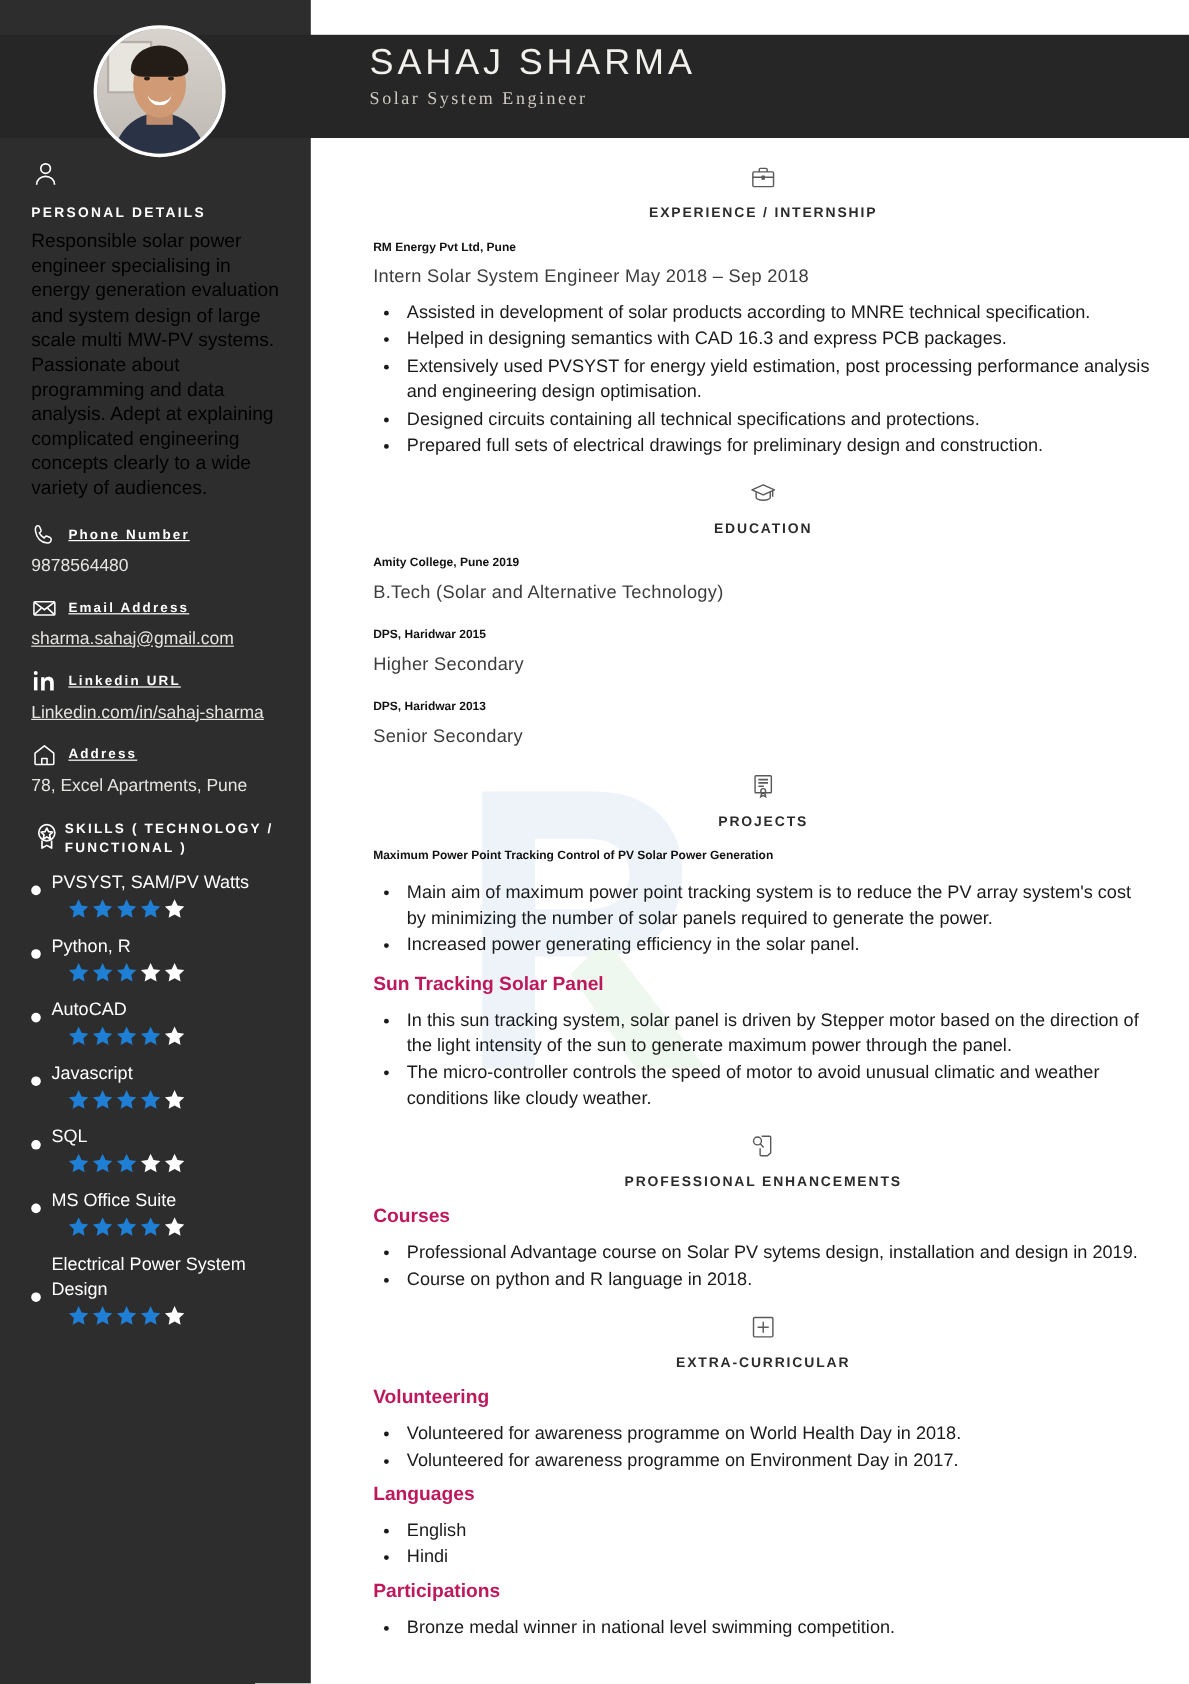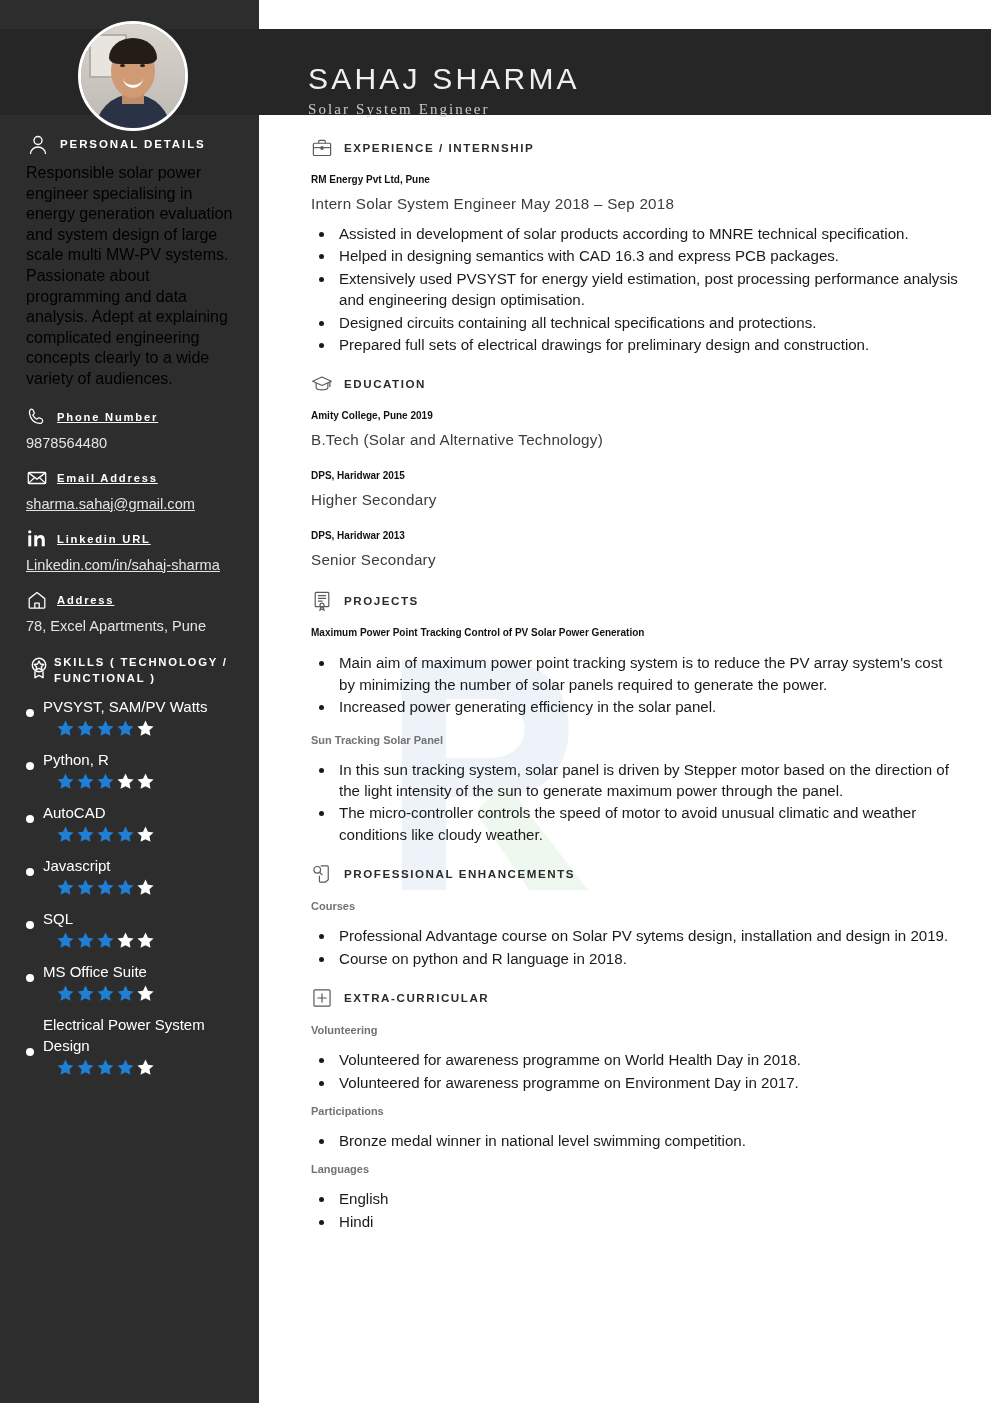--- a/index.html
+++ b/index.html
@@ -15,21 +15,21 @@
   .sidebar{
     position:absolute;left:0;top:0;width:259px;height:1403px;
     background:#2d2d2d;z-index:1;
   }
   
   .header-band{
     position:absolute;left:0;top:29px;width:991px;height:86px;
     background:#262626;z-index:2;
   }
   .header-text{
-    position:absolute;left:308px;top:33px;z-index:4;margin-top:26px;
+    position:absolute;left:308px;top:33px;z-index:4;
   }
   .name{
     font-size:30px;letter-spacing:3.2px;color:#f2f0ec;
     font-weight:400;line-height:40px;white-space:nowrap;
   }
   .role{
     font-family:"Liberation Serif", serif;
     font-size:15px;letter-spacing:2.1px;color:#cfcac2;
     margin-top:2px;white-space:nowrap;
   }
@@ -48,21 +48,21 @@
   .avatar .face{position:absolute;left:30px;top:20px;width:44px;height:54px;border-radius:22px/27px;background:#cf9a74;}
   .avatar .hair{position:absolute;left:28px;top:14px;width:48px;height:26px;border-radius:24px 24px 10px 10px / 20px 20px 6px 6px;background:#241c16;}
   .avatar .eyeL,.avatar .eyeR{position:absolute;top:40px;width:5px;height:3px;border-radius:50%;background:#241c16;}
   .avatar .eyeL{left:39px;} .avatar .eyeR{left:59px;}
   .avatar .smile{position:absolute;left:42px;top:52px;width:20px;height:9px;border-bottom:3px solid #ffffff;border-radius:0 0 12px 12px;}
 
   
   .side-inner{position:absolute;left:0;top:115px;width:259px;z-index:6;}
   .side-pad{padding:18px 26px 0 26px;}
 
-  .sec-head{display:flex;align-items:flex-start;gap:10px;margin-bottom:6px;}
+  .sec-head{display:flex;align-items:flex-start;gap:10px;margin-bottom:6px;flex-direction:column;}
   .sec-head .ic{flex:0 0 auto;width:24px;height:24px;display:block;}
   .sec-title{
     color:#ffffff;font-size:11.5px;letter-spacing:1.9px;font-weight:700;
     line-height:15px;padding-top:4px;
   }
 
   .summary{
     color:#000000;font-size:16px;line-height:20.6px;margin:2px 0 16px 0;
   }
 
@@ -90,29 +90,29 @@
   .main{
     position:absolute;left:259px;top:115px;width:732px;z-index:3;
     padding:22px 30px 0 52px;box-sizing:border-box;
   }
   .watermark{
     position:absolute;left:375px;top:640px;width:250px;height:270px;
     z-index:2;opacity:.085;pointer-events:none;
   }
 
   .m-sec{margin-bottom:18px;}
-  .m-head{display:flex;align-items:center;gap:11px;margin-bottom:9px;}
+  .m-head{display:flex;align-items:center;gap:11px;margin-bottom:9px;flex-direction:column;}
   .m-head .ic{flex:0 0 auto;width:22px;height:22px;display:block;}
   .m-title{
     color:#2b2b2b;font-size:11.6px;letter-spacing:1.55px;font-weight:700;line-height:16px;
   }
   .entry{margin-bottom:2px;}
   .e-title{color:#111111;font-size:10px;font-weight:700;line-height:24px;}
   .e-sub{color:#3c3c3c;font-size:15.2px;line-height:24px;letter-spacing:.25px;margin-bottom:2px;}
-  .sub-head{color:#737373;font-size:11px;font-weight:700;line-height:24px;margin-top:10px;}
+  .sub-head{color:#be185d;font-size:16px;font-weight:700;line-height:24px;margin-top:10px;}
 
   ul.bl{margin:7px 0 2px 0;padding:0 0 0 24px;}
   ul.bl li{
     color:#1a1a1a;font-size:15.1px;line-height:21.4px;margin-bottom:1px;
     padding-left:4px;
   }
   ul.bl li::marker{font-size:15px;}
 </style>
 </head>
 <body>
@@ -511,29 +511,29 @@
       </div>
       <div id="ec-list">
           <div>
             <div class="sub-head" style="margin-top: 6px;">Volunteering</div>
             <ul class="bl">
               <li>Volunteered for awareness programme on World Health Day in 2018.</li>
               <li>Volunteered for awareness programme on Environment Day in 2017.</li>
             </ul>
           </div>
           <div>
-            <div class="sub-head" style="margin-top: 6px;">Participations</div>
-            <ul class="bl">
-              <li>Bronze medal winner in national level swimming competition.</li>
-            </ul>
-          </div>
-          <div>
             <div class="sub-head" style="margin-top: 6px;">Languages</div>
             <ul class="bl">
               <li>English</li>
               <li>Hindi</li>
             </ul>
           </div>
+          <div>
+            <div class="sub-head" style="margin-top: 6px;">Participations</div>
+            <ul class="bl">
+              <li>Bronze medal winner in national level swimming competition.</li>
+            </ul>
+          </div>
         </div>
     </div>
 
   </div>
 </div>
 
 </body></html>

